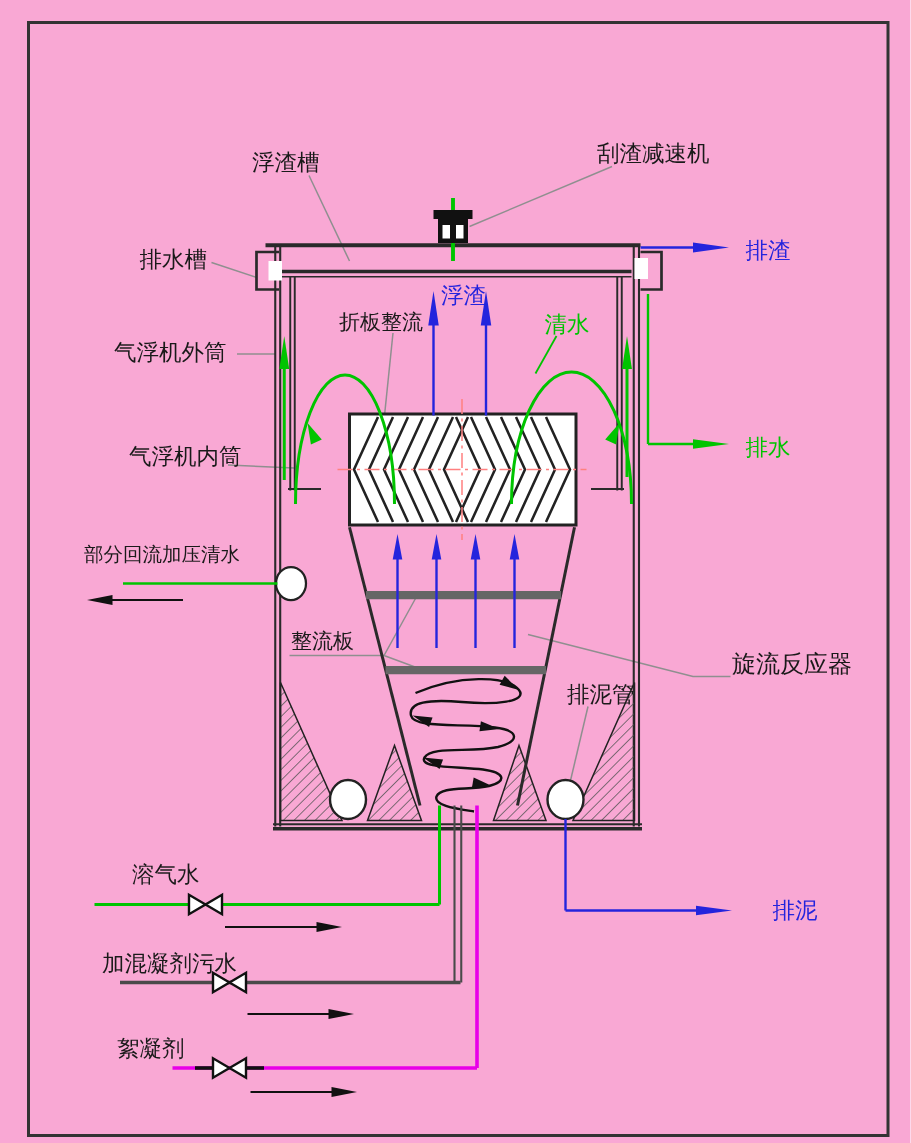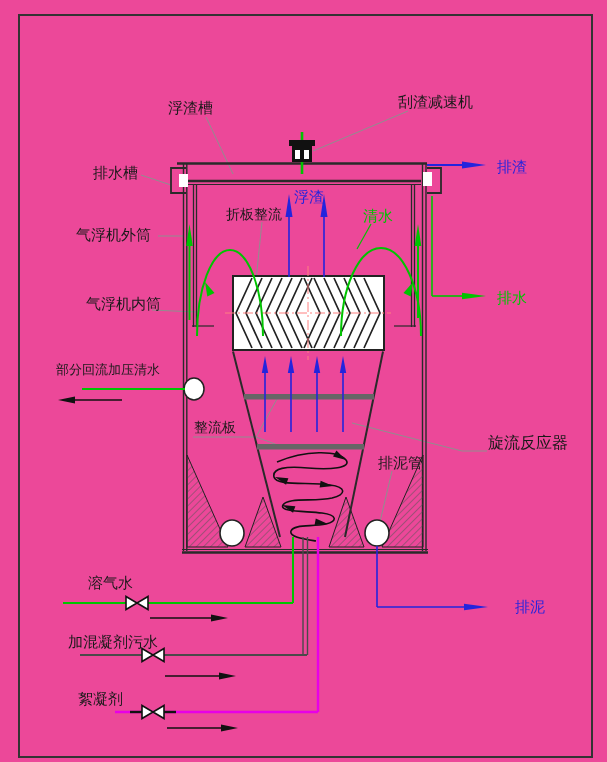--- a/index.html
+++ b/index.html
@@ -1,16 +1,16 @@
 <!DOCTYPE html>
 <html><head>
 <meta charset="utf-8">
 <style>
   html,body{margin:0;padding:0;background:#ffffff;}
-  .canvas{position:relative;width:607px;height:762px;background:#ec4899;overflow:hidden;
+  .canvas{position:relative;width:607px;height:762px;background:#f9a8d4;overflow:hidden;
           font-family:"Liberation Sans", sans-serif;}
   svg text{font-family:"Liberation Sans", sans-serif;fill:#1a1a1a;}
   .t13{font-size:13px;} .t14{font-size:14px;} .t15{font-size:15px;} .t16{font-size:16px;}
   .blue-t{fill:#2424dd;} .green-t{fill:#00c400;}
   .wall{stroke:#2a2a2a;fill:none;}
   .leader{stroke:#8f8f8f;stroke-width:1;fill:none;}
 </style>
 </head>
 <body>
 

